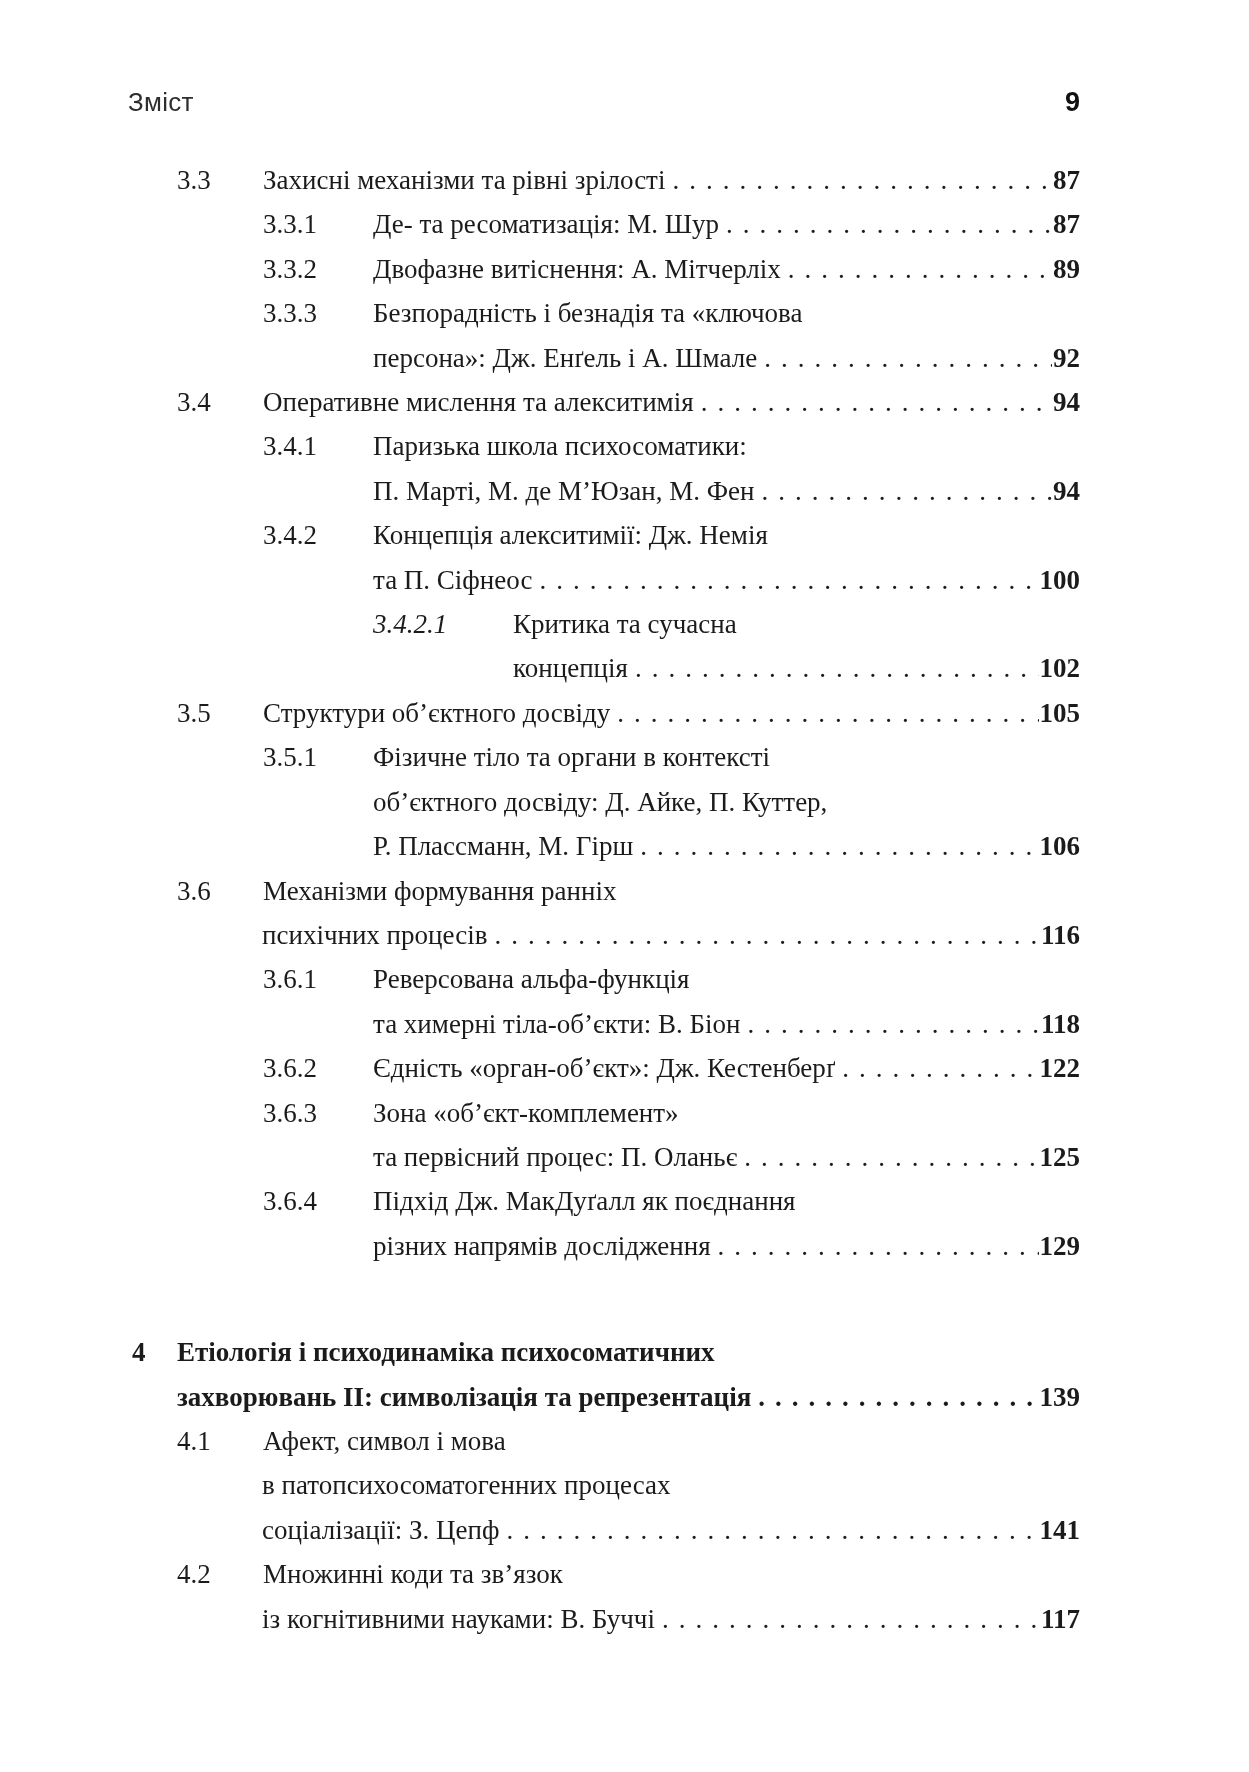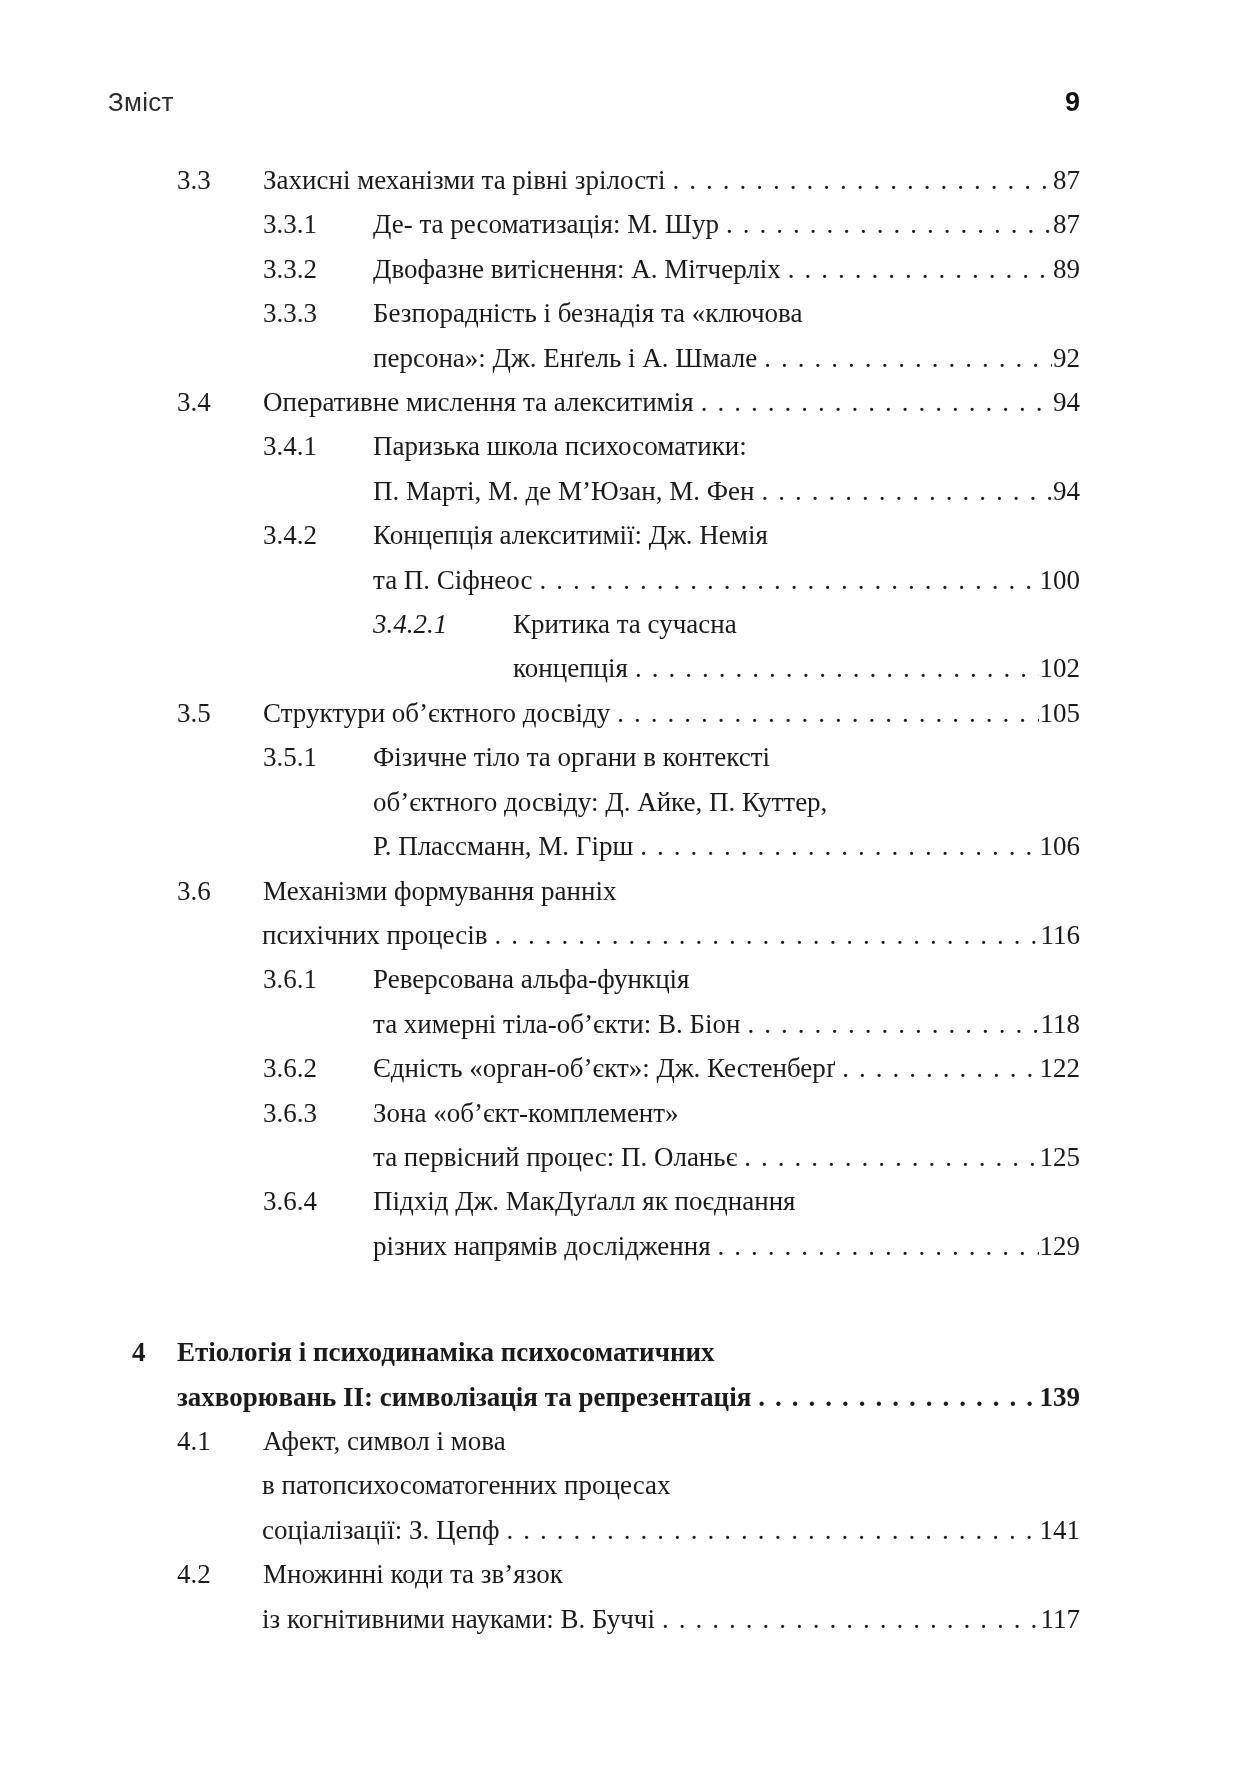--- a/index.html
+++ b/index.html
@@ -5,21 +5,21 @@
   * { margin:0; padding:0; box-sizing:border-box; }
   html,body { background:#ffffff; }
   .page {
     position:relative;
     width:1249px; height:1772px;
     background:#ffffff; overflow:hidden;
     font-family:"Liberation Serif", serif;
     color:#1b1b1b;
   }
   .header {
-    position:absolute; top:88px; left:108px; right:169px;
+    position:absolute; top:88px; left:128px; right:169px;
     display:flex; justify-content:space-between; align-items:baseline;
     font-family:"Liberation Sans", sans-serif;
     font-size:26px; line-height:28px;
   }
   .running-title { color:#2e2e2e; letter-spacing:0.3px; }
   .page-number  { font-weight:bold; color:#101010; font-size:27px; }
 
   .toc {
     position:absolute; top:158px; left:0; right:169px;
     font-size:27px; line-height:44.4px;
@@ -46,21 +46,21 @@
   .leader {
     flex:1 1 0; min-width:0;
     overflow:hidden; white-space:nowrap;
     margin:0 1px 0 7px;
     color:#1b1b1b;
   }
   .leader::after {
     content:"............................................................";
     letter-spacing:10px;
   }
-  .pg { flex:none; }
+  .pg { flex:none;font-weight:bold; }
 </style>
 </head>
 <body>
 
 <div class="page">
 
   <div class="header">
     <span class="running-title">Зміст</span>
     <span class="page-number">9</span>
   </div>

